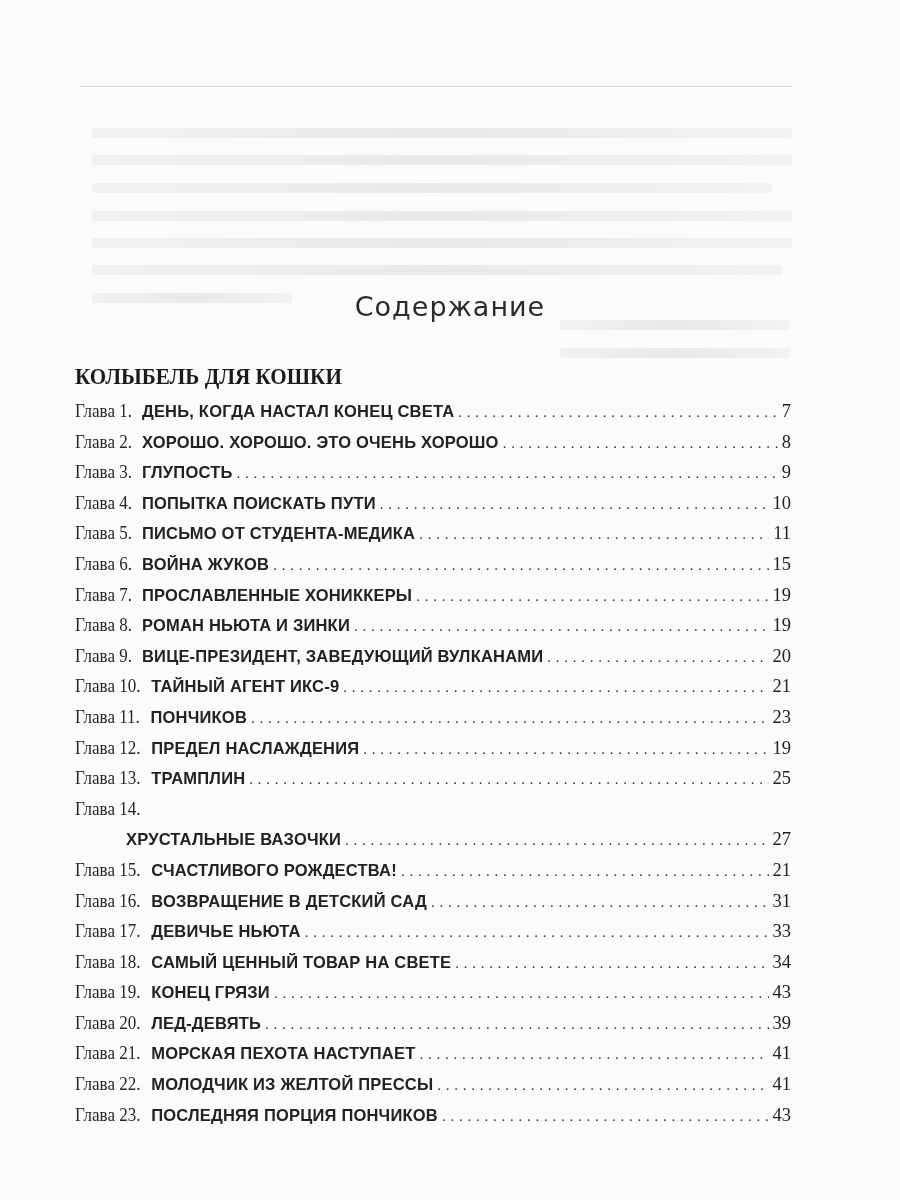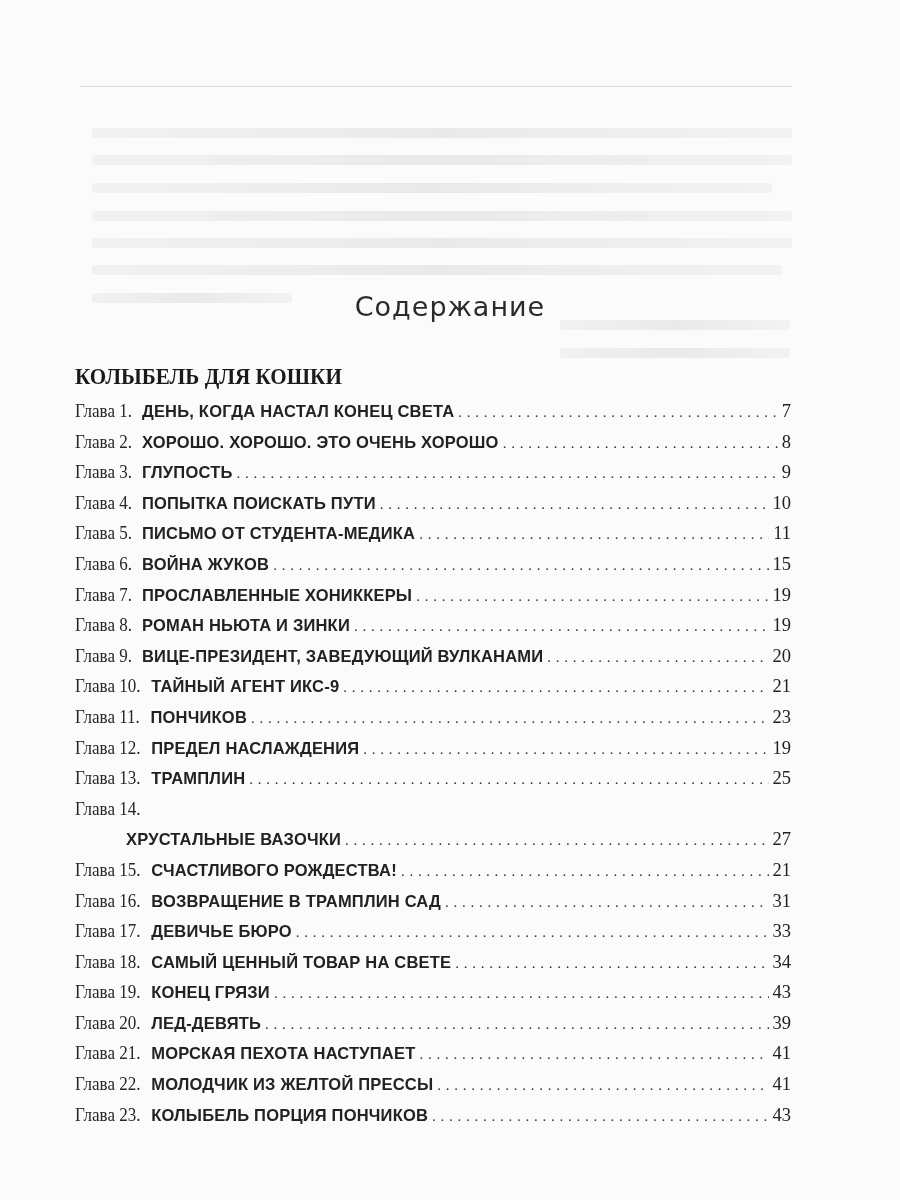--- a/index.html
+++ b/index.html
@@ -224,27 +224,27 @@
       <span class="pg">27</span>
     </div>
     <div class="row">
       <span class="chap">Глава 15.</span>
       <span class="label">СЧАСТЛИВОГО РОЖДЕСТВА!</span>
       <span class="dots"></span>
       <span class="pg">21</span>
     </div>
     <div class="row">
       <span class="chap">Глава 16.</span>
-      <span class="label">ВОЗВРАЩЕНИЕ В ТРАМПЛИН САД</span>
+      <span class="label">ВОЗВРАЩЕНИЕ В ДЕТСКИЙ САД</span>
       <span class="dots"></span>
       <span class="pg">31</span>
     </div>
     <div class="row">
       <span class="chap">Глава 17.</span>
-      <span class="label">ДЕВИЧЬЕ БЮРО</span>
+      <span class="label">ДЕВИЧЬЕ НЬЮТА</span>
       <span class="dots"></span>
       <span class="pg">33</span>
     </div>
     <div class="row">
       <span class="chap">Глава 18.</span>
       <span class="label">САМЫЙ ЦЕННЫЙ ТОВАР НА СВЕТЕ</span>
       <span class="dots"></span>
       <span class="pg">34</span>
     </div>
     <div class="row">
@@ -266,18 +266,18 @@
       <span class="pg">41</span>
     </div>
     <div class="row">
       <span class="chap">Глава 22.</span>
       <span class="label">МОЛОДЧИК ИЗ ЖЕЛТОЙ ПРЕССЫ</span>
       <span class="dots"></span>
       <span class="pg">41</span>
     </div>
     <div class="row">
       <span class="chap">Глава 23.</span>
-      <span class="label">КОЛЫБЕЛЬ ПОРЦИЯ ПОНЧИКОВ</span>
+      <span class="label">ПОСЛЕДНЯЯ ПОРЦИЯ ПОНЧИКОВ</span>
       <span class="dots"></span>
       <span class="pg">43</span>
     </div>
   </div>
 </div>
 
 </body></html>

